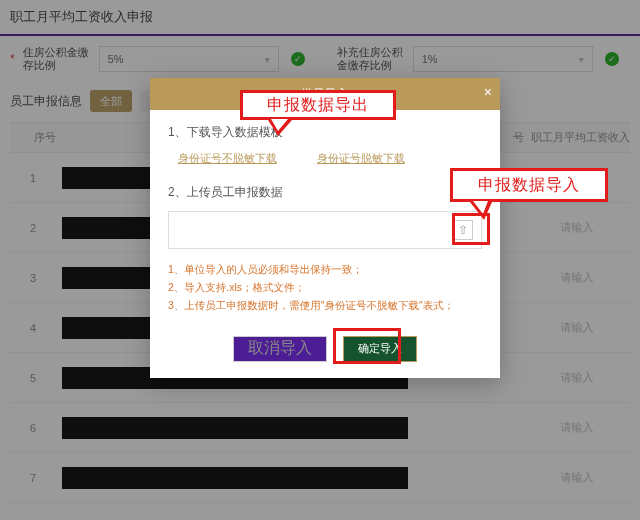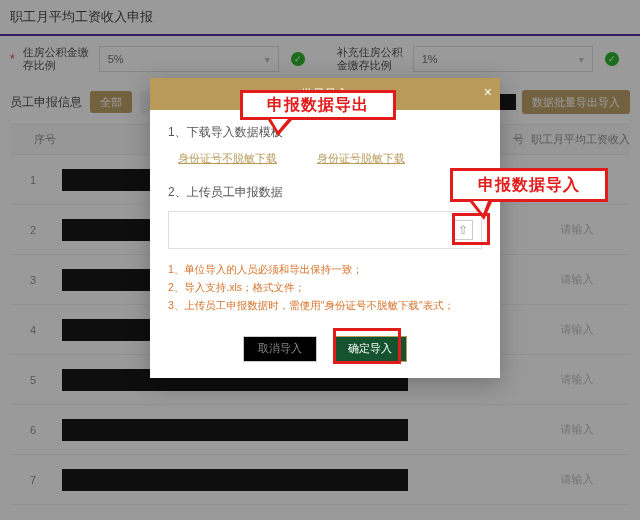--- a/index.html
+++ b/index.html
@@ -35,25 +35,25 @@
   .modal-head { position: relative; height: 32px; background: #b99a5b; color: #fff; display: flex; align-items: center; justify-content: center; font-size: 12px; }
   .modal-close { position: absolute; right: 8px; top: 6px; color: #fff; font-size: 14px; cursor: pointer; }
   .modal-body { padding: 14px 18px 16px; }
   .step { font-size: 12px; color: #555; margin-bottom: 10px; }
   .links { display: flex; gap: 40px; margin: 0 0 18px 10px; }
   .dl-link { color: #b99a5b; font-size: 11px; text-decoration: underline; cursor: pointer; }
   .upload-box { position: relative; border: 1px solid #ddd; height: 38px; margin-bottom: 12px; }
   .upload-icon { position: absolute; right: 8px; top: 8px; width: 20px; height: 20px; border: 1px solid #ccc; display: flex; align-items: center; justify-content: center; color: #999; font-size: 12px; }
   .notes { color: #d6732a; font-size: 10.5px; line-height: 1.7; margin-bottom: 21px; }
   .modal-actions { display: flex; justify-content: center; gap: 16px; }
-  .btn-outline { background: #000000; border: 1px solid #ccc; color: #888; height: 26px; padding: 0 14px; font-size: 11px; cursor: pointer; }
+  .btn-outline { background: #4c1d95; border: 1px solid #ccc; color: #888; height: 26px; padding: 0 14px; font-size: 16px; cursor: pointer; }
   .btn-confirm { background: #14532d; border: 1px solid #b99a5b; color: #fff; height: 26px; padding: 0 14px; font-size: 11px; cursor: pointer; }
   
   .callout { position: absolute; border: 3px solid #e21b1b; background: #fff; display: flex; align-items: center; justify-content: center; }
-  .callout span { color: #e21b1b; font-size: 16px; font-weight: 700; letter-spacing: 1px; }
+  .callout span { color: #e21b1b; font-size: 16px; font-weight: 400; letter-spacing: 1px; }
   .tail { position: absolute; width: 0; height: 0; }
   .callout1 { left: 240px; top: 90px; width: 156px; height: 30px; }
   .tail1 { left: 268px; top: 120px; border-left: 10px solid transparent; border-right: 14px solid transparent; border-top: 16px solid #e21b1b; }
   .tail1b { left: 271px; top: 119px; border-left: 7px solid transparent; border-right: 10px solid transparent; border-top: 12px solid #fff; }
   .callout2 { left: 450px; top: 168px; width: 158px; height: 34px; }
   .tail2 { left: 470px; top: 202px; border-left: 14px solid transparent; border-right: 8px solid transparent; border-top: 18px solid #e21b1b; }
   .tail2b { left: 473px; top: 201px; border-left: 10px solid transparent; border-right: 5px solid transparent; border-top: 13px solid #fff; }
   .redbox { position: absolute; border: 3px solid #e21b1b; }
   .redbox-upload { left: 452px; top: 213px; width: 38px; height: 32px; }
   .redbox-confirm { left: 333px; top: 328px; width: 68px; height: 36px; }
@@ -78,25 +78,20 @@
       <span>1%</span>
       <span class="chev">▾</span>
     </div>
     <span class="ok-dot">✓</span>
   </div>
 
   <div class="section-bar">
     <span class="sec-label">员工申报信息</span>
     <span class="chip chip-gold">全部</span>
     <span class="chip chip-plain">未录</span>
-    <div class="sec-right">
-      <span>数：</span>
-      <span class="tinyblack"></span>
-      <button class="btn-gold">数据批量导出导入</button>
-    </div>
   </div>
 
   <div class="table">
     <div class="thead">
       <div>序号</div>
       <div>姓名</div>
       <div>号</div>
       <div>职工月平均工资收入</div>
     </div>
     <div class="trow">

